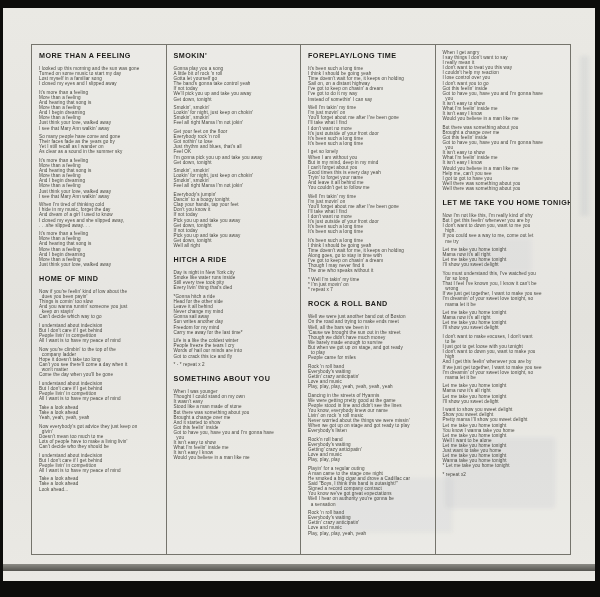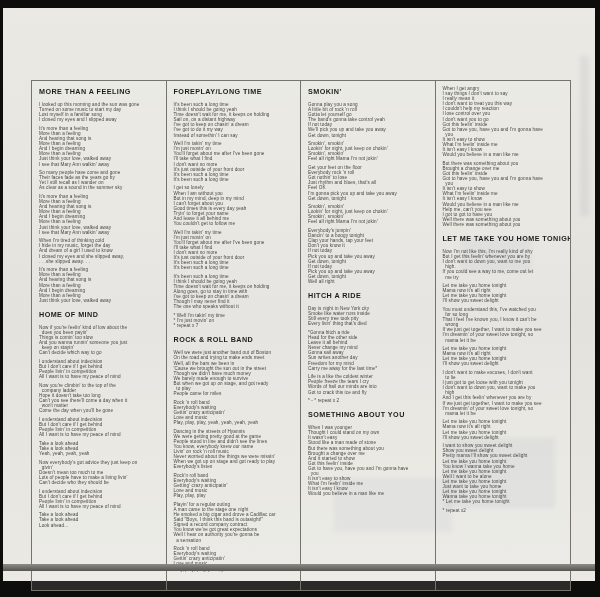--- a/index.html
+++ b/index.html
@@ -17,21 +17,20 @@
     background:linear-gradient(180deg,var(--paper) 0%,var(--paper2) 55%,var(--paper) 100%);
   }
   .bottom-shade{
     position:absolute;left:0;right:0;bottom:10px;height:7px;
     background:linear-gradient(180deg,#8d8c86,#55544f);
   }
   .frame{
     position:absolute;left:28px;top:36px;width:540px;height:511px;
     border:1px solid var(--frame);display:flex;
     background:rgba(255,255,255,0.12);
-    margin-top:36px;
   }
   .col{
     width:25%;height:100%;padding:5px 6px 4px 7px;overflow:hidden;
     border-right:1px solid var(--frame);
   }
   .col:last-child{border-right:none;}
   .h{
     font-size:7.2px;font-weight:bold;letter-spacing:.45px;color:var(--heading);
     margin:7px 0 6px 0;white-space:pre;
   }
@@ -157,129 +156,20 @@
             <div class="l">People livin' in competition</div>
             <div class="l">All I want is to have my peace of mind</div>
           </div>
           <div class="s">
             <div class="l">Take a look ahead</div>
             <div class="l">Take a look ahead</div>
             <div class="l">Look ahead...</div>
           </div>
         </div>
       <div class="col">
-          <div class="h">FOREPLAY/LONG TIME</div>
-          <div class="s">
-            <div class="l">It's been such a long time</div>
-            <div class="l">I think I should be going yeah</div>
-            <div class="l">Time doesn't wait for me, it keeps on holding</div>
-            <div class="l">Sail on, on a distant highway</div>
-            <div class="l">I've got to keep on chasin' a dream</div>
-            <div class="l">I've got to do it my way</div>
-            <div class="l">Instead of somethin' I can say</div>
-          </div>
-          <div class="s">
-            <div class="l">Well I'm takin' my time</div>
-            <div class="l">I'm just movin' on</div>
-            <div class="l">You'll forget about me after I've been gone</div>
-            <div class="l">I'll take what I find</div>
-            <div class="l">I don't want no more</div>
-            <div class="l">It's just outside of your front door</div>
-            <div class="l">It's been such a long time</div>
-            <div class="l">It's been such a long time</div>
-          </div>
-          <div class="s">
-            <div class="l">I get so lonely</div>
-            <div class="l">When I am without you</div>
-            <div class="l">But in my mind, deep in my mind</div>
-            <div class="l">I can't forget about you</div>
-            <div class="l">Good times this is every day yeah</div>
-            <div class="l">Tryin' to forget your name</div>
-            <div class="l">And leave it all behind me</div>
-            <div class="l">You couldn't get to follow me</div>
-          </div>
-          <div class="s">
-            <div class="l">Well I'm takin' my time</div>
-            <div class="l">I'm just movin' on</div>
-            <div class="l">You'll forget about me after I've been gone</div>
-            <div class="l">I'll take what I find</div>
-            <div class="l">I don't want no more</div>
-            <div class="l">It's just outside of your front door</div>
-            <div class="l">It's been such a long time</div>
-            <div class="l">It's been such a long time</div>
-          </div>
-          <div class="s">
-            <div class="l">It's been such a long time</div>
-            <div class="l">I think I should be going yeah</div>
-            <div class="l">Time doesn't wait for me, it keeps on holding</div>
-            <div class="l">Along goes, go to stay in time with</div>
-            <div class="l">I've got to keep on chasin' a dream</div>
-            <div class="l">Though I may never find it</div>
-            <div class="l">The one who speaks without it</div>
-          </div>
-          <div class="s">
-            <div class="l">* Well I'm takin' my time</div>
-            <div class="l">* I'm just movin' on</div>
-            <div class="l">* repeat x 7</div>
-          </div>
-          <div class="h">ROCK &amp; ROLL BAND</div>
-          <div class="s">
-            <div class="l">Well we were just another band out of Boston</div>
-            <div class="l">On the road and trying to make ends meet</div>
-            <div class="l">Well, all the bars we been in</div>
-            <div class="l">'Cause we brought the sun out in the street</div>
-            <div class="l">Though we didn't have much money</div>
-            <div class="l">We barely made enough to survive</div>
-            <div class="l">But when we got up on stage, and got ready</div>
-            <div class="l">  to play</div>
-            <div class="l">People came for miles</div>
-          </div>
-          <div class="s">
-            <div class="l">Rock 'n roll band</div>
-            <div class="l">Everybody's waiting</div>
-            <div class="l">Gettin' crazy anticipatin'</div>
-            <div class="l">Love and music</div>
-            <div class="l">Play, play, play, yeah, yeah, yeah, yeah</div>
-          </div>
-          <div class="s">
-            <div class="l">Dancing in the streets of Hyannis</div>
-            <div class="l">We were getting pretty good at the game</div>
-            <div class="l">People stood in line and didn't see the lines</div>
-            <div class="l">You know, everybody knew our name</div>
-            <div class="l">Livin' on rock 'n roll music</div>
-            <div class="l">Never worried about the things we were missin'</div>
-            <div class="l">When we got up on stage and got ready to play</div>
-            <div class="l">Everybody's listen</div>
-          </div>
-          <div class="s">
-            <div class="l">Rock'n roll band</div>
-            <div class="l">Everybody's waiting</div>
-            <div class="l">Getting' crazy anticipatin'</div>
-            <div class="l">Love and music</div>
-            <div class="l">Play, play, play</div>
-          </div>
-          <div class="s">
-            <div class="l">Playin' for a regular outing</div>
-            <div class="l">A man came to the stage one night</div>
-            <div class="l">He smoked a big cigar and drove a Cadillac car</div>
-            <div class="l">Said "Boys, I think this band is outasight!"</div>
-            <div class="l">Signed a record company contract</div>
-            <div class="l">You know we've got great expectations</div>
-            <div class="l">Well I hear on authority you're gonna be</div>
-            <div class="l">  a sensation</div>
-          </div>
-          <div class="s">
-            <div class="l">Rock 'n roll band</div>
-            <div class="l">Everybody's waiting</div>
-            <div class="l">Gettin' crazy anticipatin'</div>
-            <div class="l">Love and music</div>
-            <div class="l">Play, play, play, yeah, yeah</div>
-          </div>
-        </div>
-      <div class="col">
           <div class="h">SMOKIN'</div>
           <div class="s">
             <div class="l">Gonna play you a song</div>
             <div class="l">A little bit of rock 'n roll</div>
             <div class="l">Gotta let yourself go</div>
             <div class="l">The band's gonna take control yeah</div>
             <div class="l">If not today</div>
             <div class="l">We'll pick you up and take you away</div>
             <div class="l">Get down, tonight</div>
           </div>
@@ -355,20 +245,129 @@
             <div class="l">Got this feelin' inside</div>
             <div class="l">Got to have you, have you and I'm gonna have</div>
             <div class="l">  you</div>
             <div class="l">It isn't easy to show</div>
             <div class="l">What I'm feelin' inside me</div>
             <div class="l">It isn't easy I know</div>
             <div class="l">Would you believe in a man like me</div>
           </div>
         </div>
       <div class="col">
+          <div class="h">FOREPLAY/LONG TIME</div>
+          <div class="s">
+            <div class="l">It's been such a long time</div>
+            <div class="l">I think I should be going yeah</div>
+            <div class="l">Time doesn't wait for me, it keeps on holding</div>
+            <div class="l">Sail on, on a distant highway</div>
+            <div class="l">I've got to keep on chasin' a dream</div>
+            <div class="l">I've got to do it my way</div>
+            <div class="l">Instead of somethin' I can say</div>
+          </div>
+          <div class="s">
+            <div class="l">Well I'm takin' my time</div>
+            <div class="l">I'm just movin' on</div>
+            <div class="l">You'll forget about me after I've been gone</div>
+            <div class="l">I'll take what I find</div>
+            <div class="l">I don't want no more</div>
+            <div class="l">It's just outside of your front door</div>
+            <div class="l">It's been such a long time</div>
+            <div class="l">It's been such a long time</div>
+          </div>
+          <div class="s">
+            <div class="l">I get so lonely</div>
+            <div class="l">When I am without you</div>
+            <div class="l">But in my mind, deep in my mind</div>
+            <div class="l">I can't forget about you</div>
+            <div class="l">Good times this is every day yeah</div>
+            <div class="l">Tryin' to forget your name</div>
+            <div class="l">And leave it all behind me</div>
+            <div class="l">You couldn't get to follow me</div>
+          </div>
+          <div class="s">
+            <div class="l">Well I'm takin' my time</div>
+            <div class="l">I'm just movin' on</div>
+            <div class="l">You'll forget about me after I've been gone</div>
+            <div class="l">I'll take what I find</div>
+            <div class="l">I don't want no more</div>
+            <div class="l">It's just outside of your front door</div>
+            <div class="l">It's been such a long time</div>
+            <div class="l">It's been such a long time</div>
+          </div>
+          <div class="s">
+            <div class="l">It's been such a long time</div>
+            <div class="l">I think I should be going yeah</div>
+            <div class="l">Time doesn't wait for me, it keeps on holding</div>
+            <div class="l">Along goes, go to stay in time with</div>
+            <div class="l">I've got to keep on chasin' a dream</div>
+            <div class="l">Though I may never find it</div>
+            <div class="l">The one who speaks without it</div>
+          </div>
+          <div class="s">
+            <div class="l">* Well I'm takin' my time</div>
+            <div class="l">* I'm just movin' on</div>
+            <div class="l">* repeat x 7</div>
+          </div>
+          <div class="h">ROCK &amp; ROLL BAND</div>
+          <div class="s">
+            <div class="l">Well we were just another band out of Boston</div>
+            <div class="l">On the road and trying to make ends meet</div>
+            <div class="l">Well, all the bars we been in</div>
+            <div class="l">'Cause we brought the sun out in the street</div>
+            <div class="l">Though we didn't have much money</div>
+            <div class="l">We barely made enough to survive</div>
+            <div class="l">But when we got up on stage, and got ready</div>
+            <div class="l">  to play</div>
+            <div class="l">People came for miles</div>
+          </div>
+          <div class="s">
+            <div class="l">Rock 'n roll band</div>
+            <div class="l">Everybody's waiting</div>
+            <div class="l">Gettin' crazy anticipatin'</div>
+            <div class="l">Love and music</div>
+            <div class="l">Play, play, play, yeah, yeah, yeah, yeah</div>
+          </div>
+          <div class="s">
+            <div class="l">Dancing in the streets of Hyannis</div>
+            <div class="l">We were getting pretty good at the game</div>
+            <div class="l">People stood in line and didn't see the lines</div>
+            <div class="l">You know, everybody knew our name</div>
+            <div class="l">Livin' on rock 'n roll music</div>
+            <div class="l">Never worried about the things we were missin'</div>
+            <div class="l">When we got up on stage and got ready to play</div>
+            <div class="l">Everybody's listen</div>
+          </div>
+          <div class="s">
+            <div class="l">Rock'n roll band</div>
+            <div class="l">Everybody's waiting</div>
+            <div class="l">Getting' crazy anticipatin'</div>
+            <div class="l">Love and music</div>
+            <div class="l">Play, play, play</div>
+          </div>
+          <div class="s">
+            <div class="l">Playin' for a regular outing</div>
+            <div class="l">A man came to the stage one night</div>
+            <div class="l">He smoked a big cigar and drove a Cadillac car</div>
+            <div class="l">Said "Boys, I think this band is outasight!"</div>
+            <div class="l">Signed a record company contract</div>
+            <div class="l">You know we've got great expectations</div>
+            <div class="l">Well I hear on authority you're gonna be</div>
+            <div class="l">  a sensation</div>
+          </div>
+          <div class="s">
+            <div class="l">Rock 'n roll band</div>
+            <div class="l">Everybody's waiting</div>
+            <div class="l">Gettin' crazy anticipatin'</div>
+            <div class="l">Love and music</div>
+            <div class="l">Play, play, play, yeah, yeah</div>
+          </div>
+        </div>
+      <div class="col">
           <div class="s">
             <div class="l">When I get angry</div>
             <div class="l">I say things I don't want to say</div>
             <div class="l">I really mean it</div>
             <div class="l">I don't want to treat you this way</div>
             <div class="l">I couldn't help my reaction</div>
             <div class="l">I lose control over you</div>
             <div class="l">I don't want you to go</div>
             <div class="l">Got this feelin' inside</div>
             <div class="l">Got to have you, have you and I'm gonna have</div>

